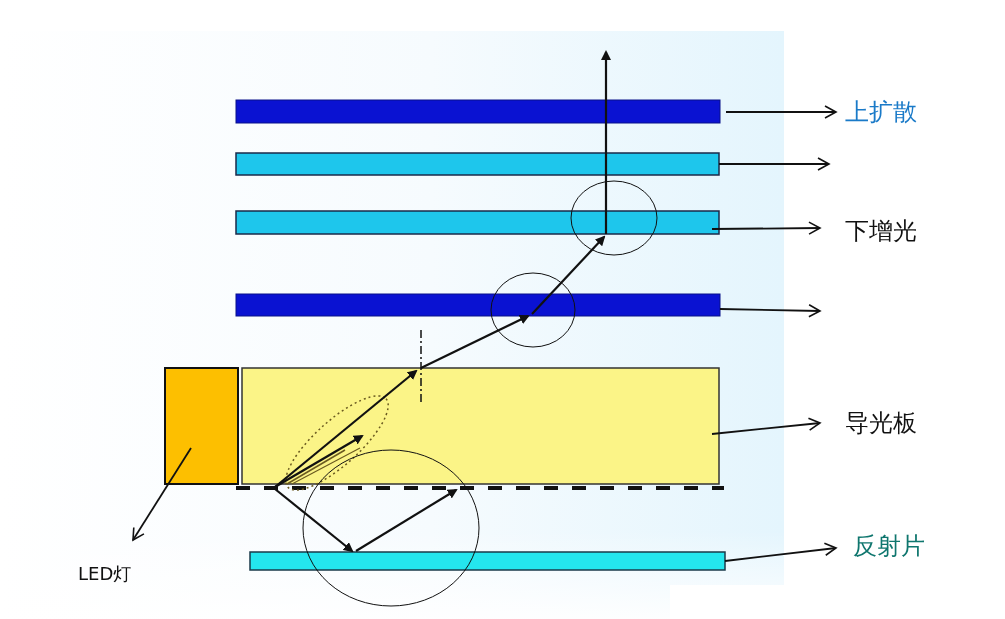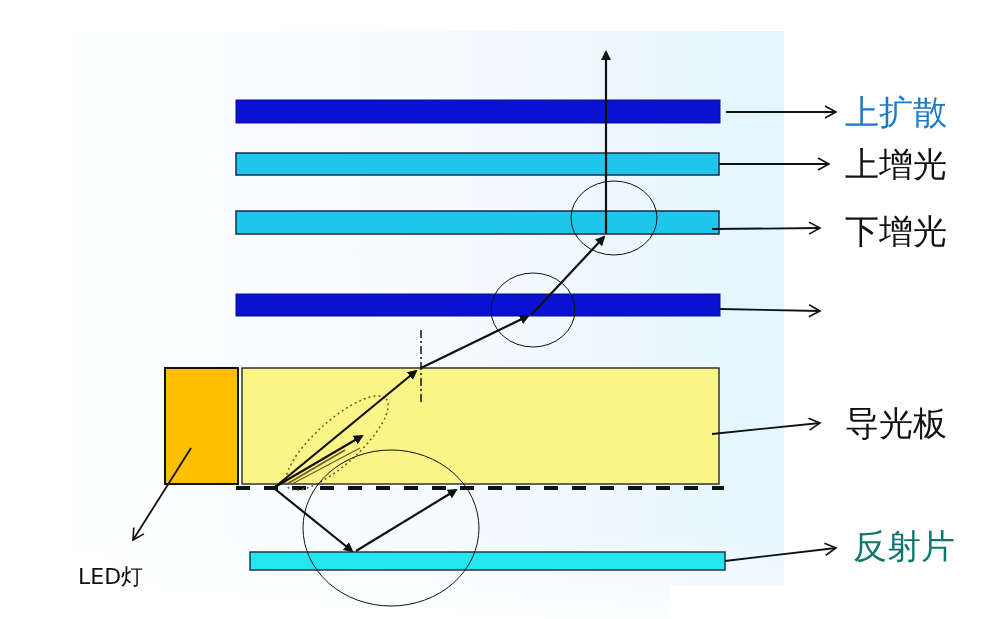--- a/index.html
+++ b/index.html
@@ -1,23 +1,23 @@
 <!DOCTYPE html>
 <html><head>
 <meta charset="utf-8">
 <style>
   html, body { margin: 0; padding: 0; background: #ffffff; }
   body { width: 1005px; height: 619px; position: relative; overflow: hidden;
          font-family: "DejaVu Sans", "Liberation Sans", sans-serif; }
   #stage { position: absolute; left: 0; top: 0; width: 1005px; height: 619px; }
-  .label { position: absolute; font-size: 34px; line-height: 32px; white-space: nowrap; }
+  .label { position: absolute; font-size: 24px; line-height: 32px; white-space: nowrap; }
   .label.blue { color: #1a7ac8; }
   .label.black { color: #111111; }
   .label.gray { color: #0f766e; }
-  .led-label { position: absolute; font-size: 22px; color: #111; white-space: nowrap; }
+  .led-label { position: absolute; font-size: 18px; color: #111; white-space: nowrap; }
 </style>
 </head>
 <body>
 
 <div id="stage">
   <svg width="1005" height="619" viewBox="0 0 1005 619" xmlns="http://www.w3.org/2000/svg">
     <defs>
       <linearGradient id="bgGrad" x1="0" y1="0" x2="1" y2="0">
         <stop offset="0" stop-color="#ffffff"></stop>
         <stop offset="0.55" stop-color="#f6fbfe"></stop>
@@ -85,18 +85,17 @@
       <line x1="719" y1="164" x2="829" y2="164" marker-end="url(#arrowOpen)"></line>
       <line x1="712" y1="229" x2="820" y2="228" marker-end="url(#arrowOpen)"></line>
       <line x1="720" y1="309" x2="820" y2="311" marker-end="url(#arrowOpen)"></line>
       <line x1="712" y1="434" x2="820" y2="423" marker-end="url(#arrowOpen)"></line>
       <line x1="725" y1="561" x2="836" y2="548" marker-end="url(#arrowOpen)"></line>
       <line x1="191" y1="448" x2="133" y2="540" marker-end="url(#arrowOpen)"></line>
     </g>
   </svg>
 
   <span class="label blue" style="left:845px; top:96px;">上扩散</span>
-  <span class="label black" style="left:845px; top:148px;">上增光</span>
   <span class="label black" style="left:845px; top:215px;text-align:center;">下增光</span>
   <span class="label black" style="left:845px; top:407px;text-align:center;">导光板</span>
   <span class="label gray" style="left:853px; top:530px;">反射片</span>
   <span class="led-label" style="left:78px; top:562px;">LED灯</span>
 </div>
 
 </body></html>

